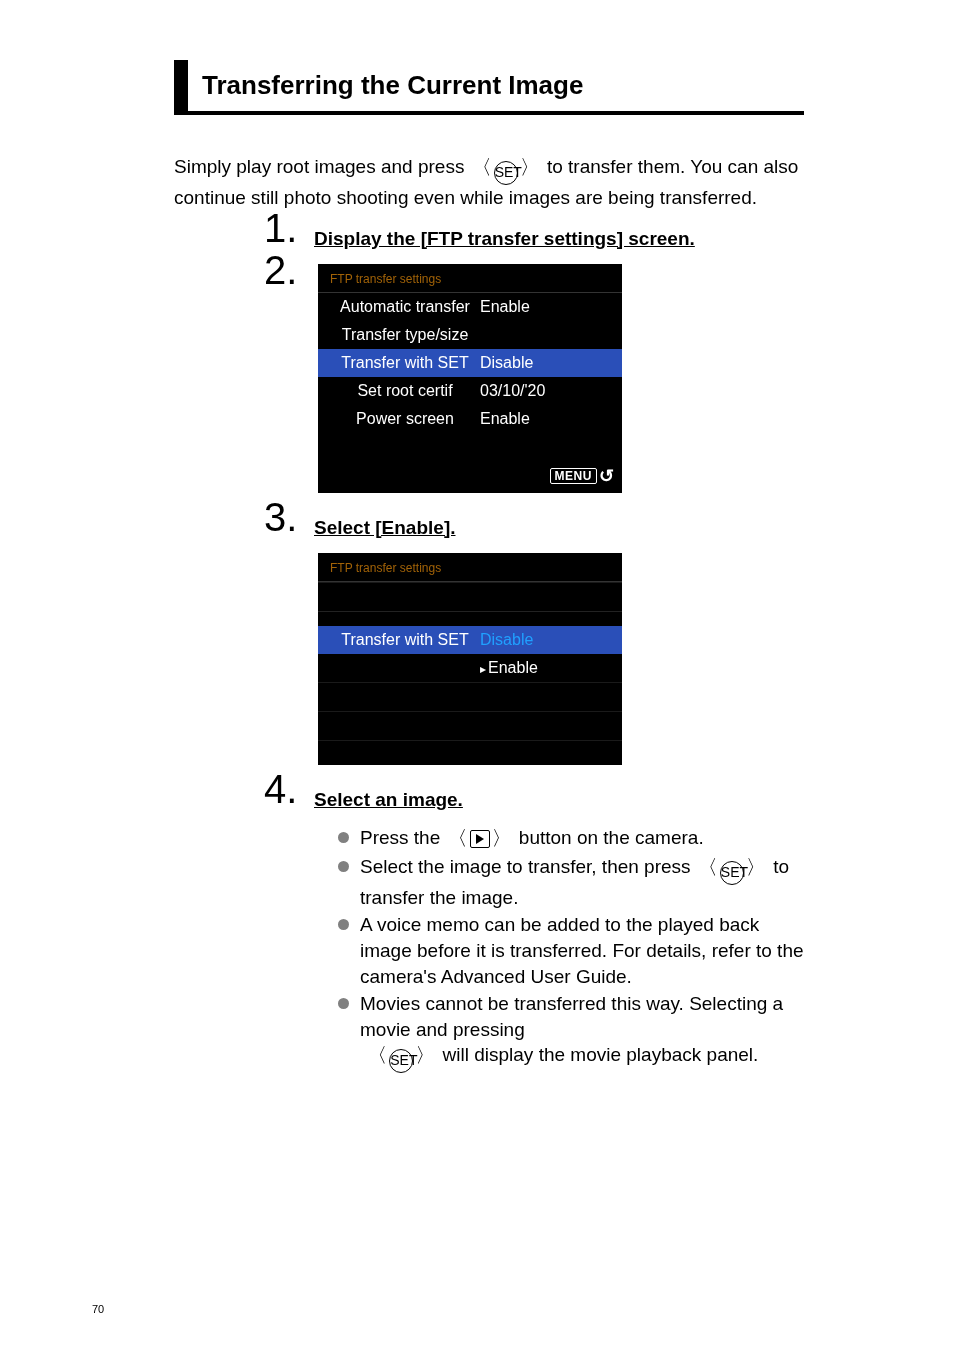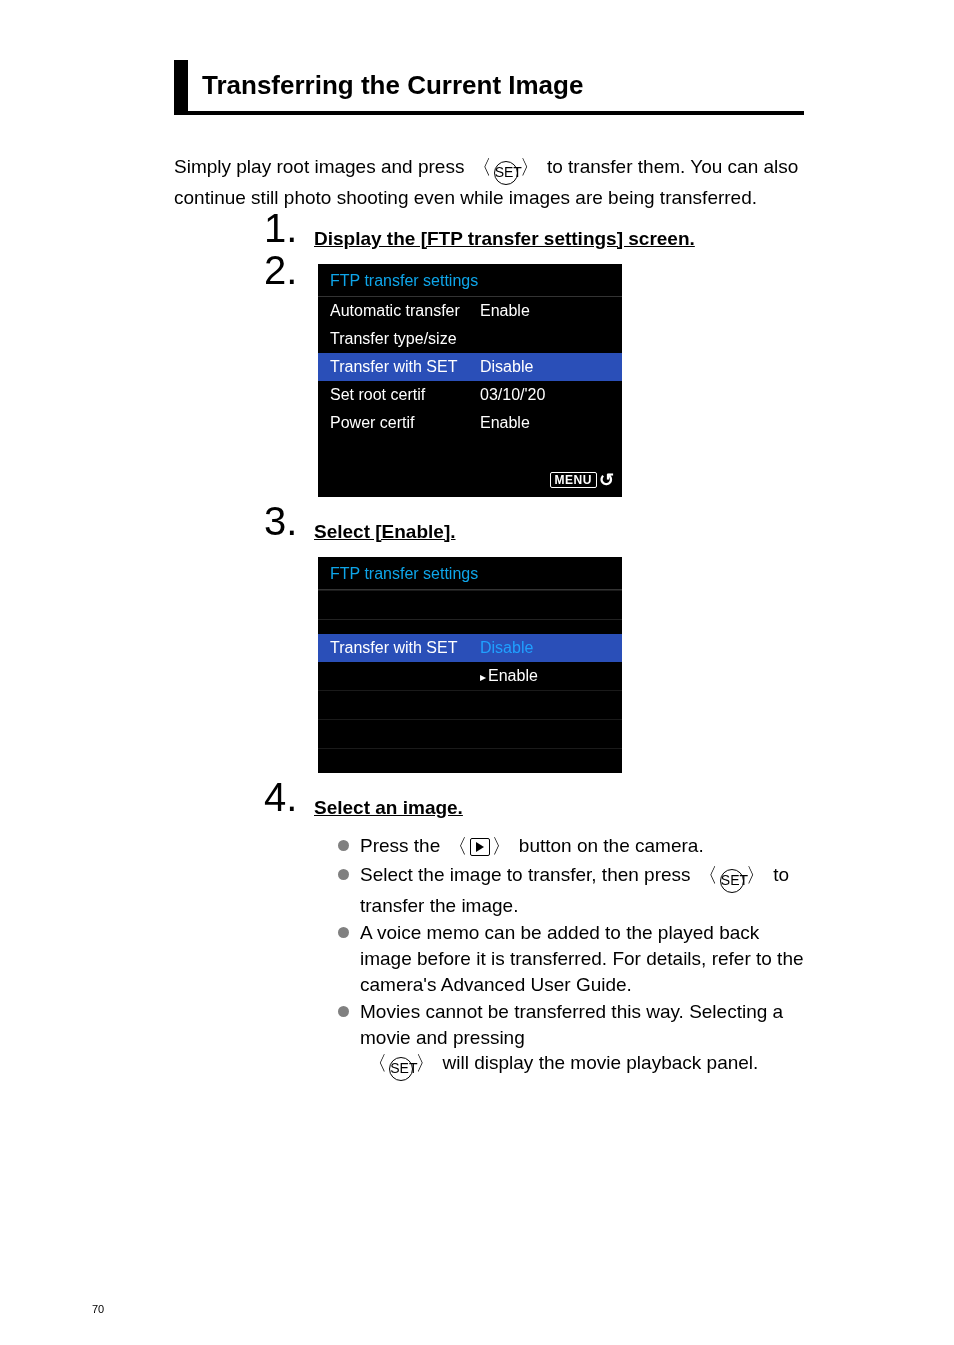--- a/index.html
+++ b/index.html
@@ -116,32 +116,33 @@
   .camera-screen {
     width: 304px;
     background: #000;
     color: #fff;
     font-family: Arial, sans-serif;
     font-size: 16px;
     margin-left: 4px;
     margin-bottom: 18px;
   }
   .cs-header {
-    color: #0ea5e9;
+    color: #a16207;
     padding: 8px 12px 6px 12px;
-    font-size: 16px;
+    font-size: 12px;
     border-bottom: 1px solid #333;
   }
   .cs-row {
     display: flex;
     padding: 5px 12px;
     font-size: 16px;
   }
   .cs-label {
     flex: 0 0 150px;
+    text-align: center;
   }
   .cs-value {
     flex: 1;
   }
   .cs-row.highlight {
     background: #2a4fb8;
   }
   .cs-spacer {
     height: 28px;
   }
@@ -253,21 +254,21 @@
         </div>
         <div class="cs-row highlight">
           <span class="cs-label">Transfer with SET</span>
           <span class="cs-value">Disable</span>
         </div>
         <div class="cs-row">
           <span class="cs-label">Set root certif</span>
           <span class="cs-value">03/10/'20</span>
         </div>
         <div class="cs-row">
-          <span class="cs-label">Power certif</span>
+          <span class="cs-label">Power screen</span>
           <span class="cs-value">Enable</span>
         </div>
         <div class="cs-spacer"></div>
         <div class="cs-menu">
           <span class="menu-box">MENU</span><span class="return-arrow">↺</span>
         </div>
       </div>
     </li>
 
     <li>

